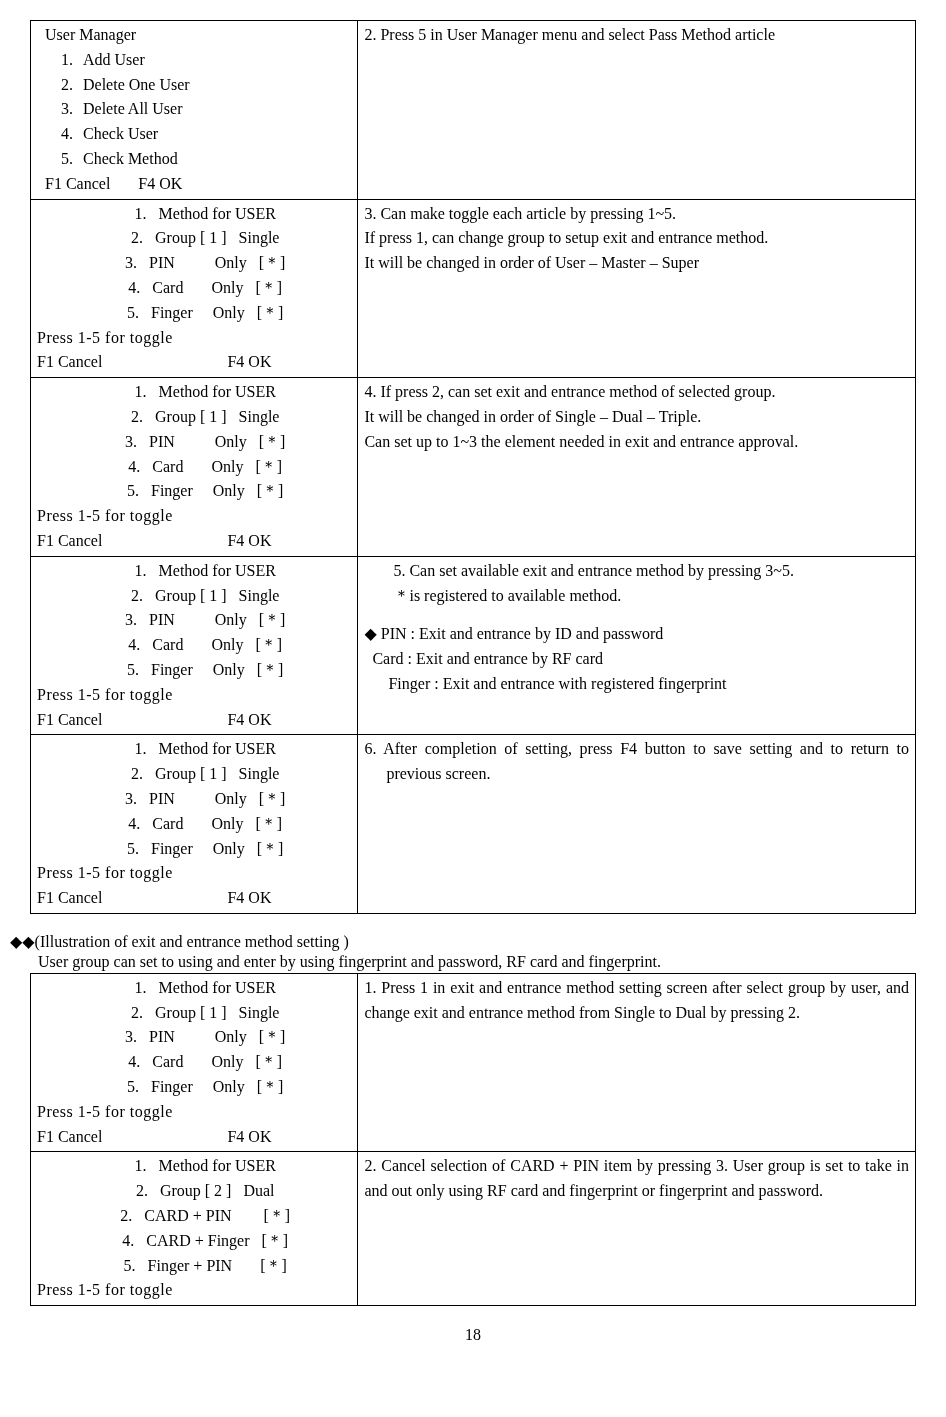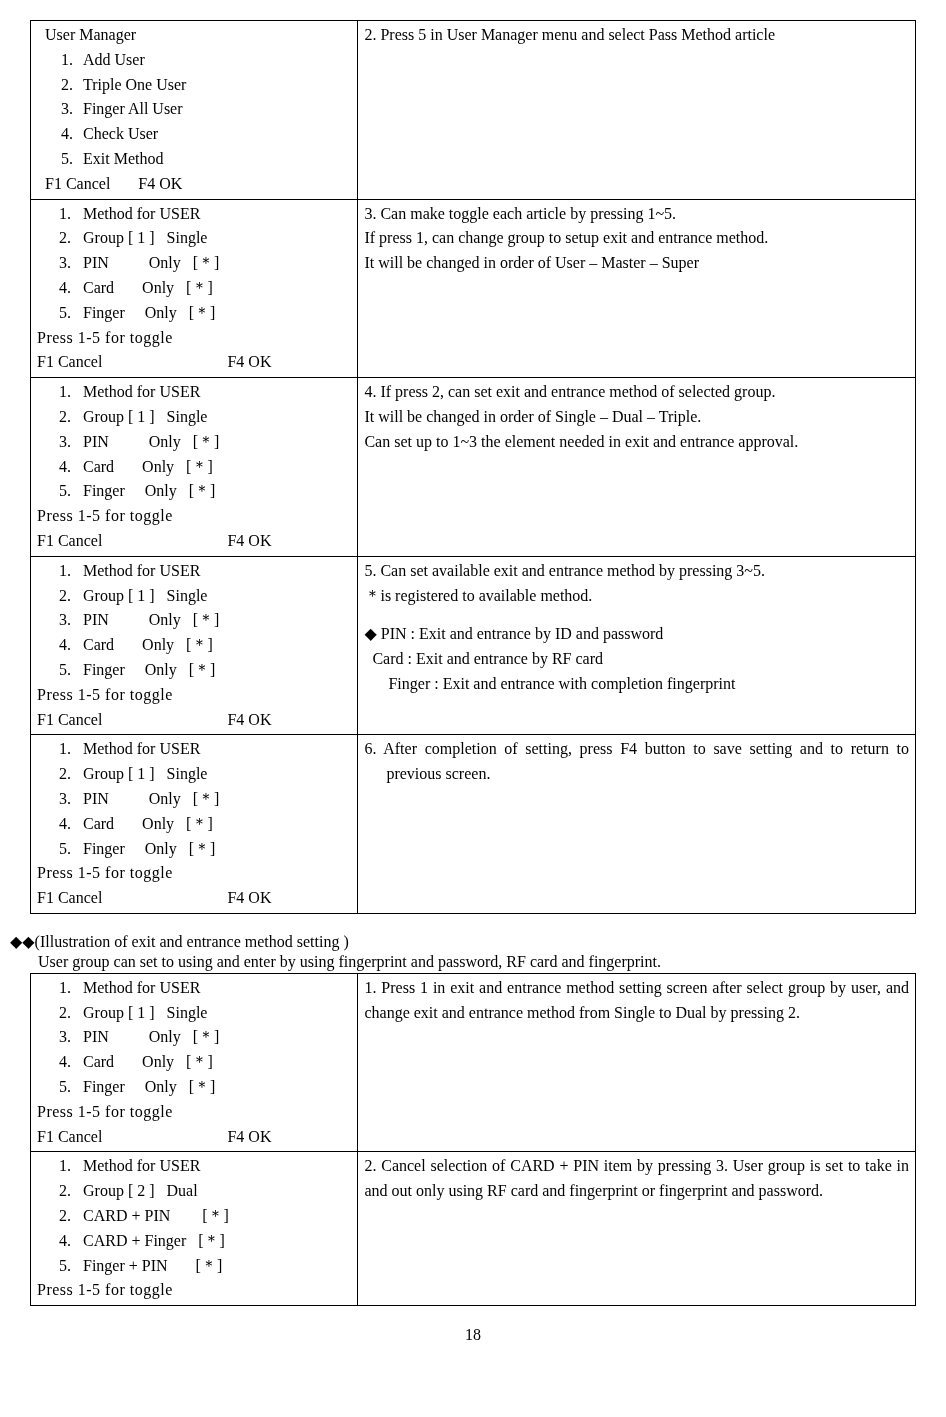--- a/index.html
+++ b/index.html
@@ -30,20 +30,21 @@
   td.right {
     width: 63%;
     vertical-align: middle;
     text-align: justify;
     line-height: 1.55;
     padding: 2px 10px;
   }
   .mono-line {
     white-space: pre;
     font-family: "Times New Roman", serif;
+    text-align: center;
   }
   .toggle {
     letter-spacing: 0.5px;
   }
   .footer-row {
     display: flex;
     justify-content: space-between;
   }
   .section-head {
     margin-top: 18px;
@@ -71,24 +72,24 @@
 <body>
 
 <table class="tbl">
 
   <tbody>
       <tr>
     <td class="left">
       <div class="menu-title">User Manager</div>
       <ol class="menu">
         <li>Add User</li>
-        <li>Triple One User</li>
-        <li>Finger All User</li>
+        <li>Delete One User</li>
+        <li>Delete All User</li>
         <li>Check User</li>
-        <li>Exit Method</li>
+        <li>Check Method</li>
       </ol>
       <div style="margin-left:8px;">
         <span>F1 Cancel</span>
         &nbsp;&nbsp;&nbsp;&nbsp;&nbsp;
         <span>F4 OK</span>
       </div>
     </td>
     <td class="right">
       <div style="padding-left:0; text-indent:-22px; margin-left:22px; white-space:pre-line;">2. Press 5 in User Manager menu and select Pass Method article</div>
     </td>
@@ -147,26 +148,26 @@
         <div class="mono-line">4.   Card       Only   [＊]</div>
         <div class="mono-line">5.   Finger     Only   [＊]</div>
       </div>
       <div class="toggle">Press   1-5   for toggle</div>
       <div class="footer-row" style="padding-right:80px;">
         <span>F1 Cancel</span>
         <span>F4 OK</span>
       </div>
     </td>
     <td class="right" style="vertical-align:top;">
-      <div style="white-space:pre-line;">5. Can set available exit and entrance method by pressing 3~5.
+      <div style="white-space:pre-line;margin-left:29px;">5. Can set available exit and entrance method by pressing 3~5.
   ＊is registered to available method.</div>
       <div style="height:14px;"></div>
       <div>◆ PIN : Exit and entrance by ID and password</div>
       <div style="margin-left:8px;">Card : Exit and entrance by RF card</div>
-      <div style="margin-left:24px; padding-left:70px; text-indent:-70px; text-align:justify;">Finger : Exit and entrance with completion fingerprint</div>
+      <div style="margin-left:24px; padding-left:70px; text-indent:-70px; text-align:justify;">Finger : Exit and entrance with registered fingerprint</div>
     </td>
   </tr>
 
   <tr>
     <td class="left">
       <div style="margin-left:22px;">
         <div class="mono-line">1.   Method for USER</div>
         <div class="mono-line">2.   Group [ 1 ]   Single</div>
         <div class="mono-line">3.   PIN          Only   [＊]</div>
         <div class="mono-line">4.   Card       Only   [＊]</div>

